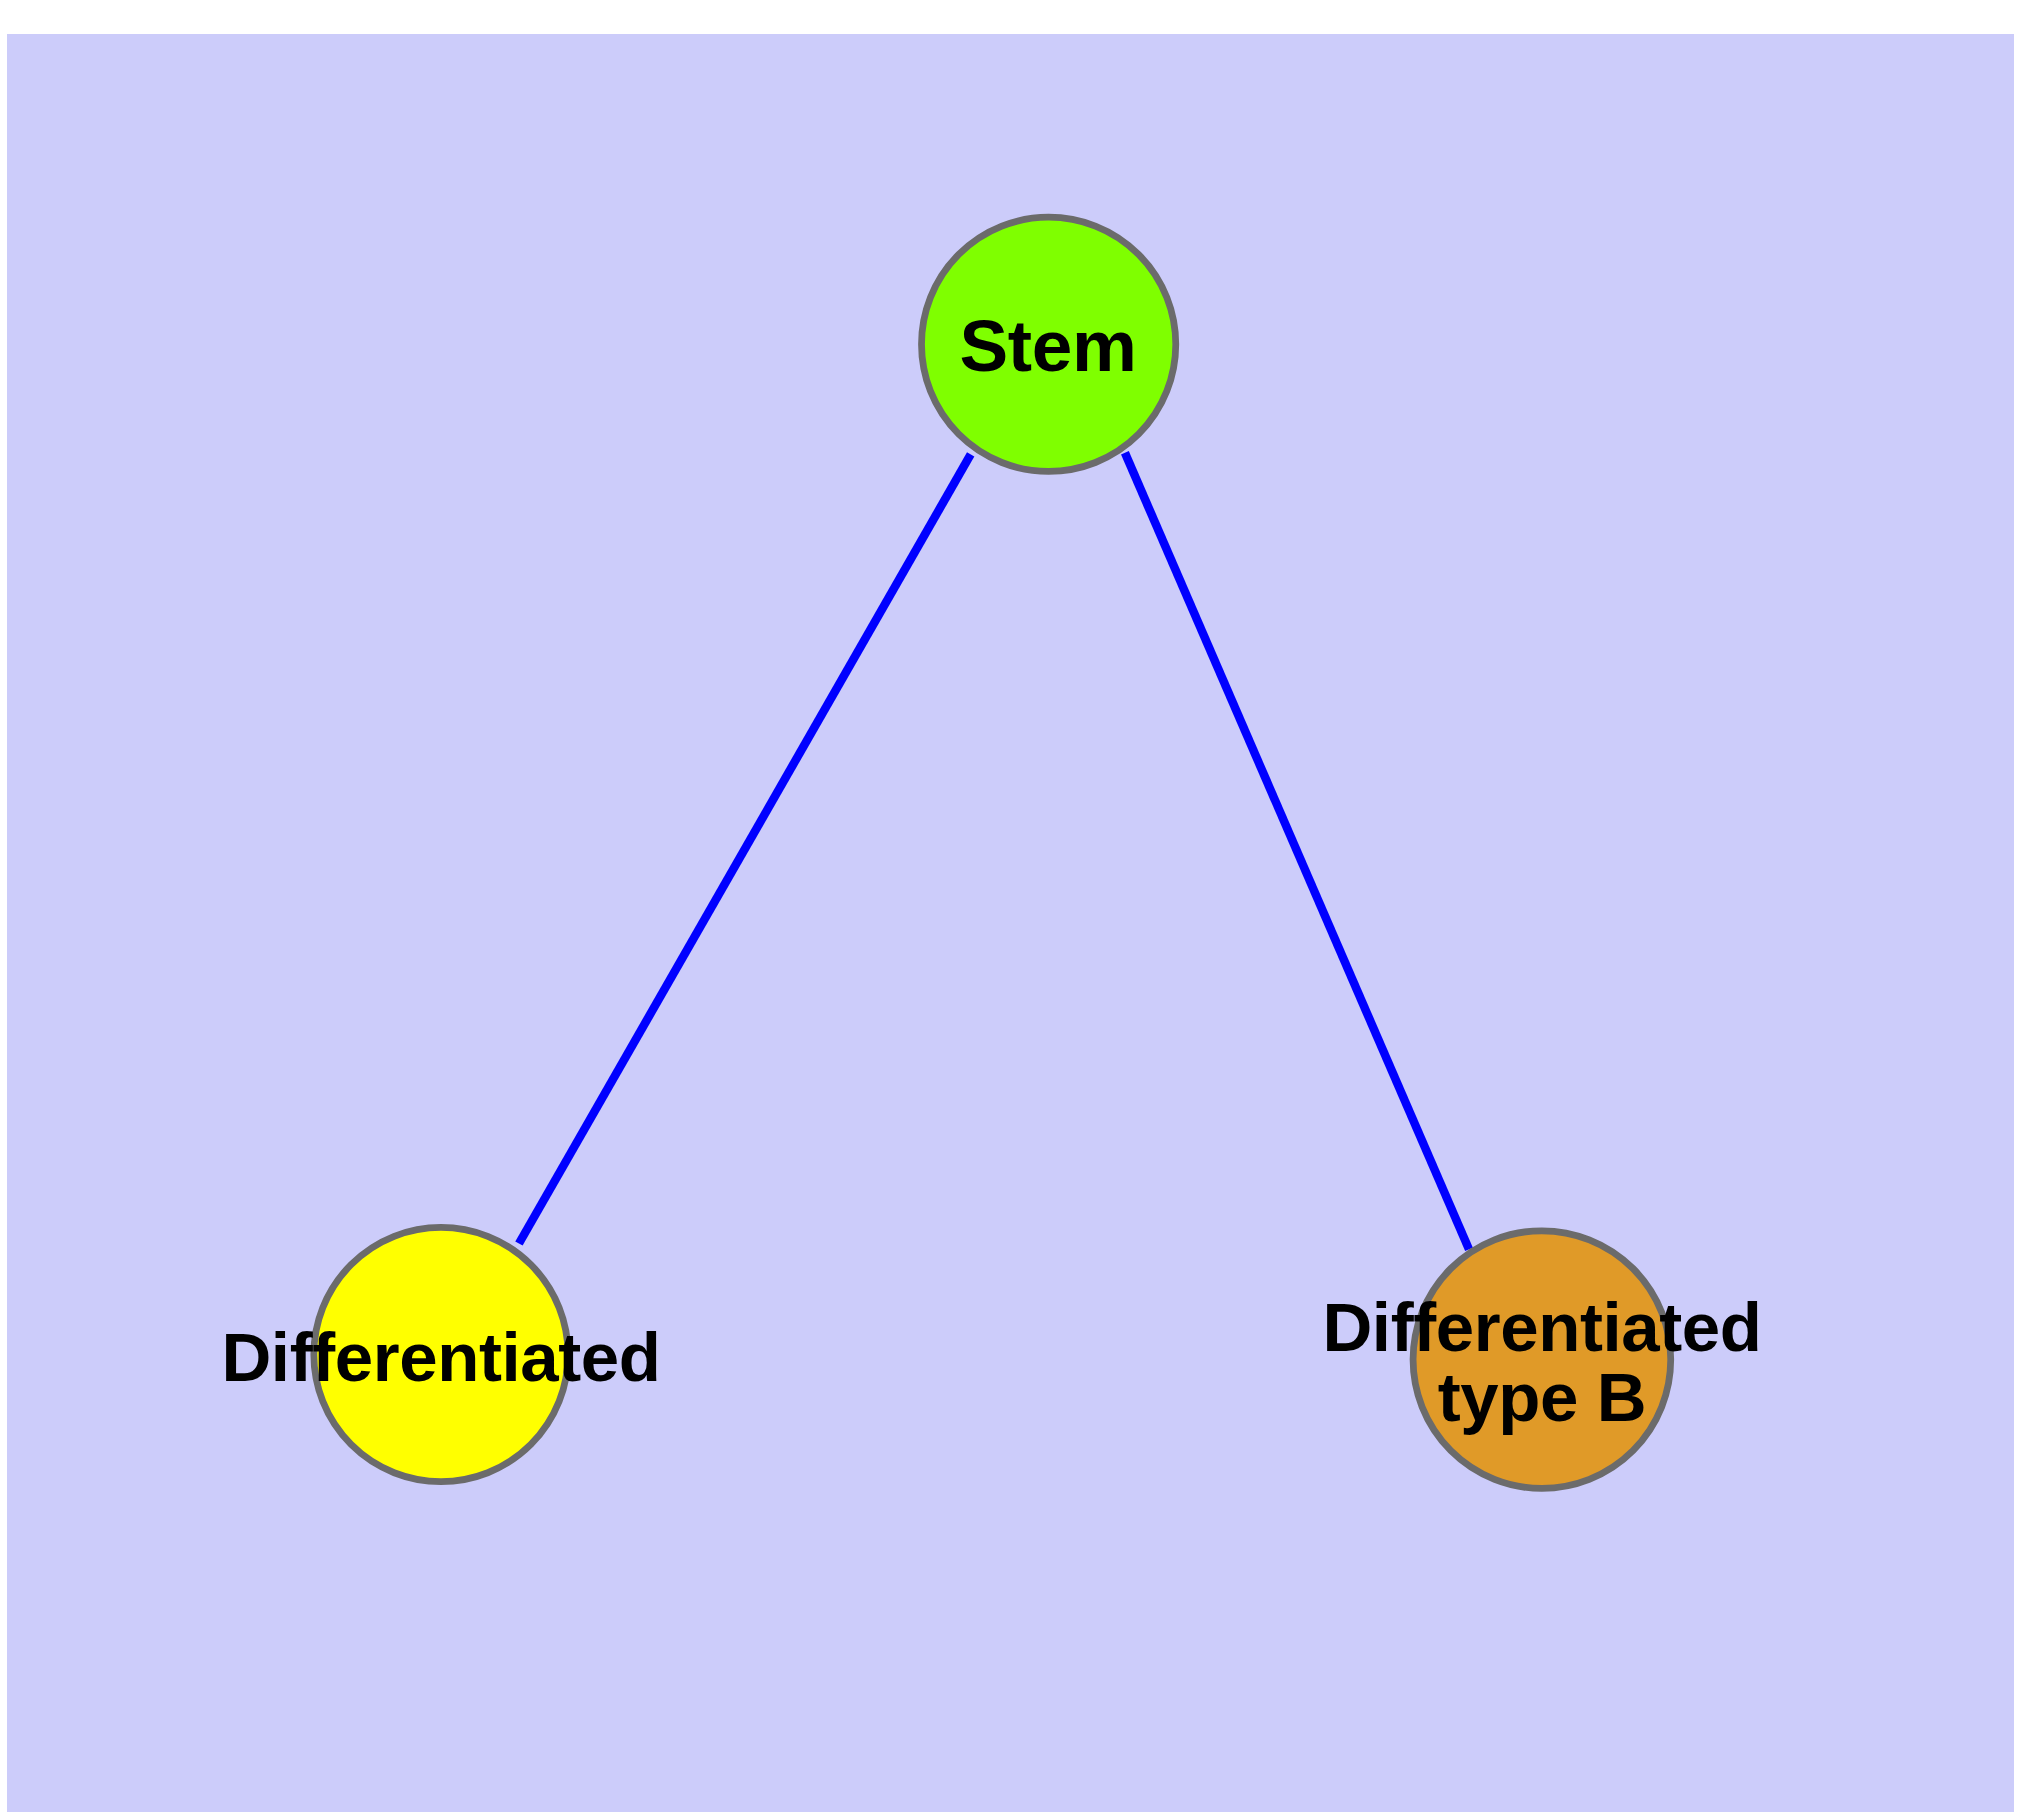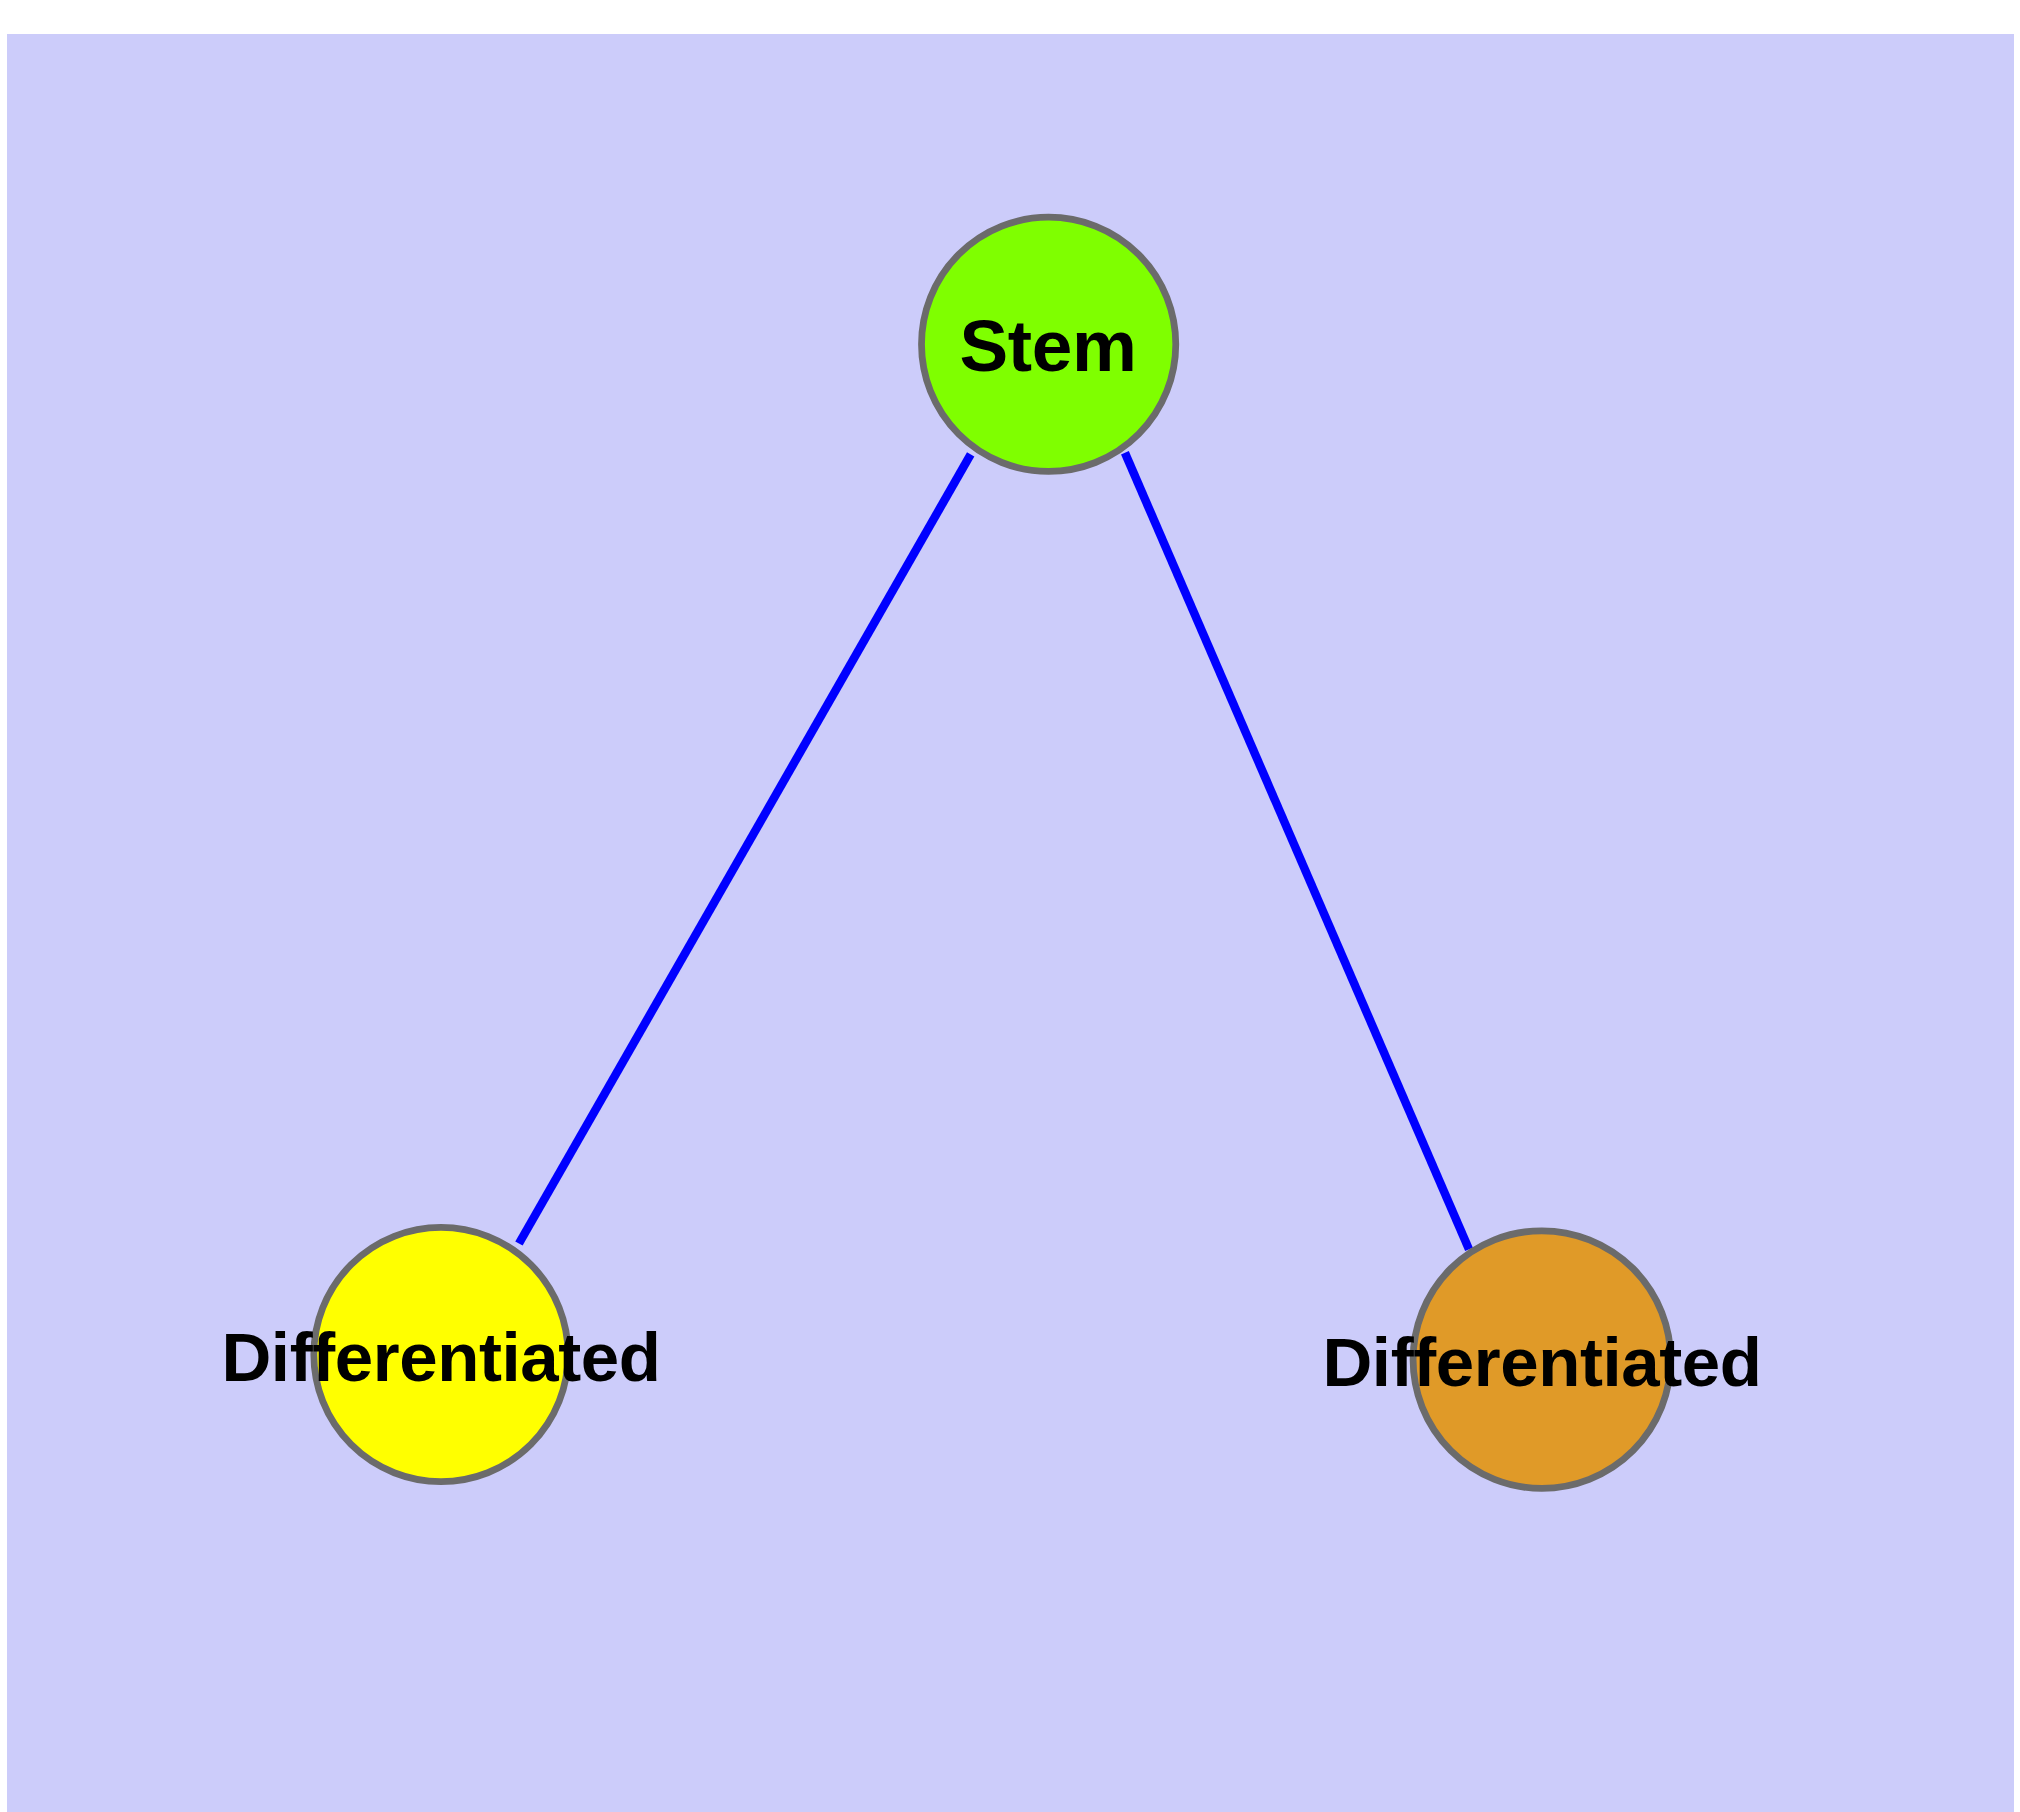--- a/index.html
+++ b/index.html
@@ -92,16 +92,17 @@
   <div class="node-label" id="label-stem">
     <span class="label-line">Stem</span>
   </div>
 
   <div class="node-label" id="label-type-a">
     <span class="label-line">Differentiated</span>
   </div>
 
   <div class="node-label" id="label-type-b">
     <span class="label-line">Differentiated</span>
+    <span class="label-line">type B</span>
   </div>
 
 </div>
 
 
 </body></html>

